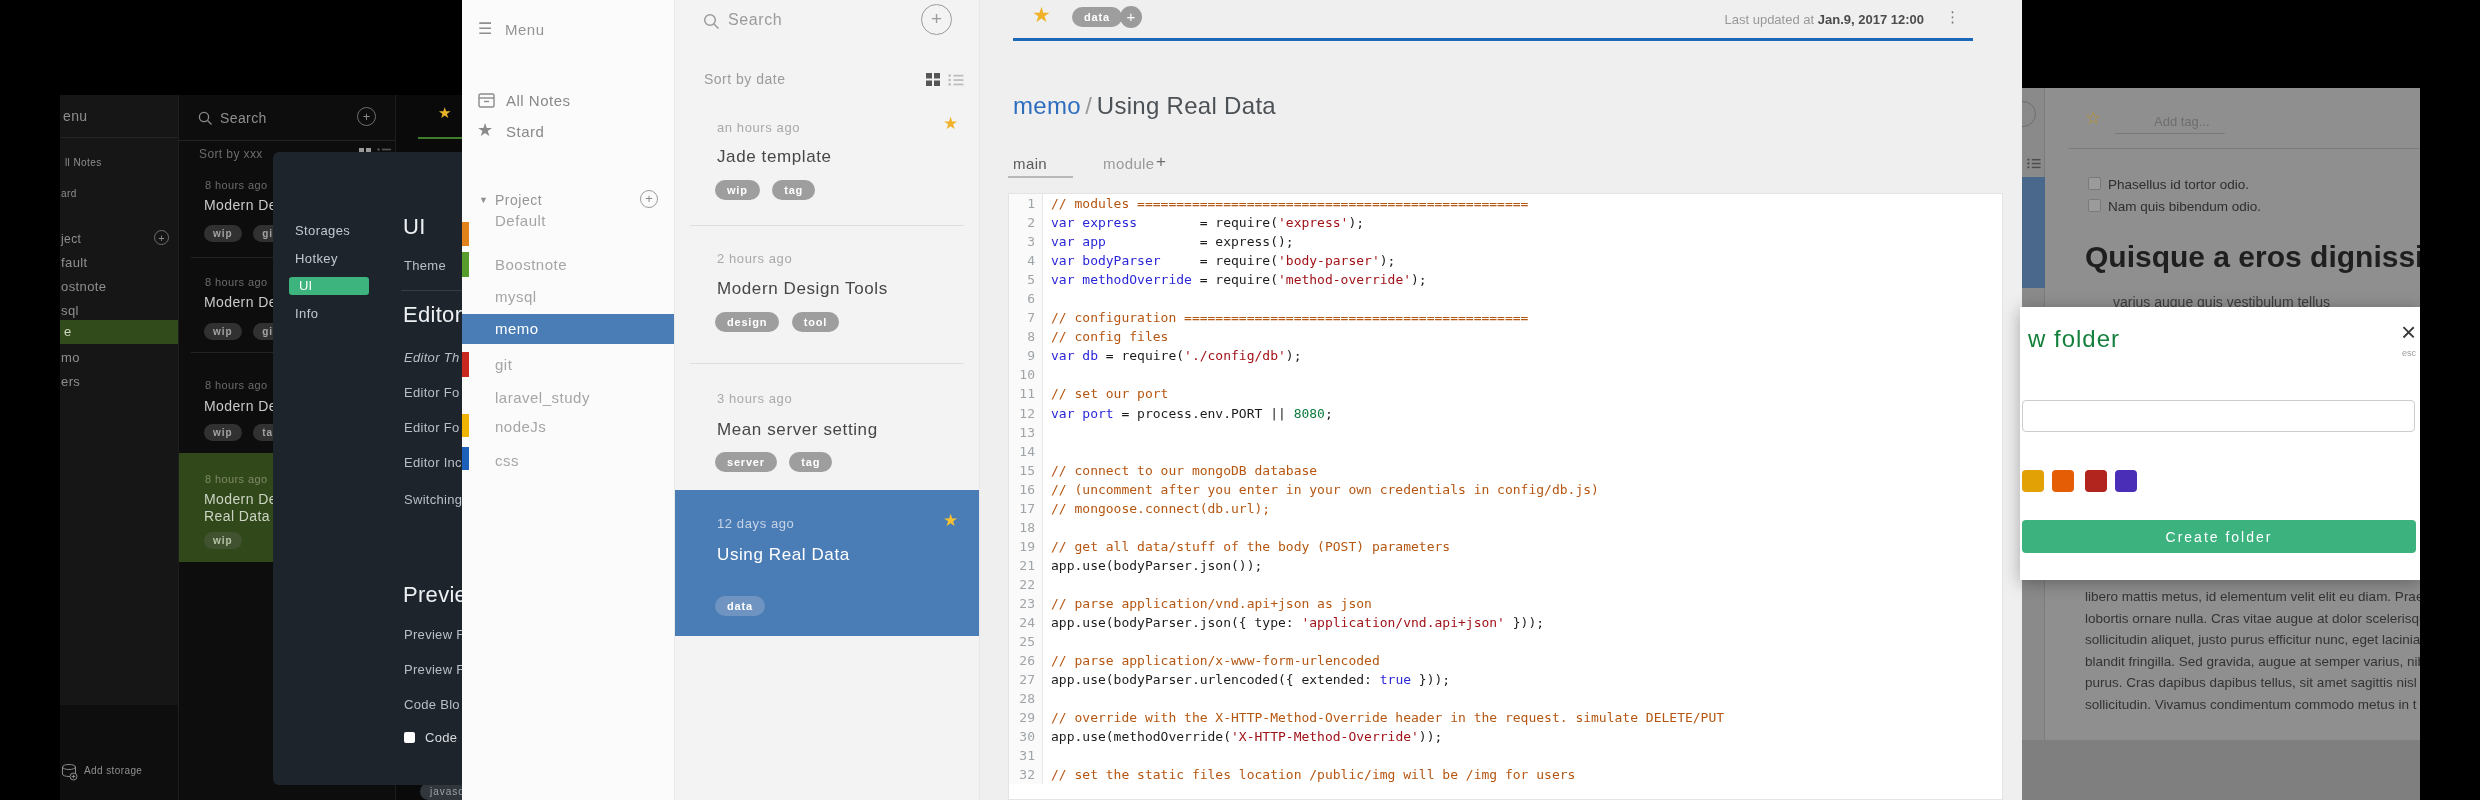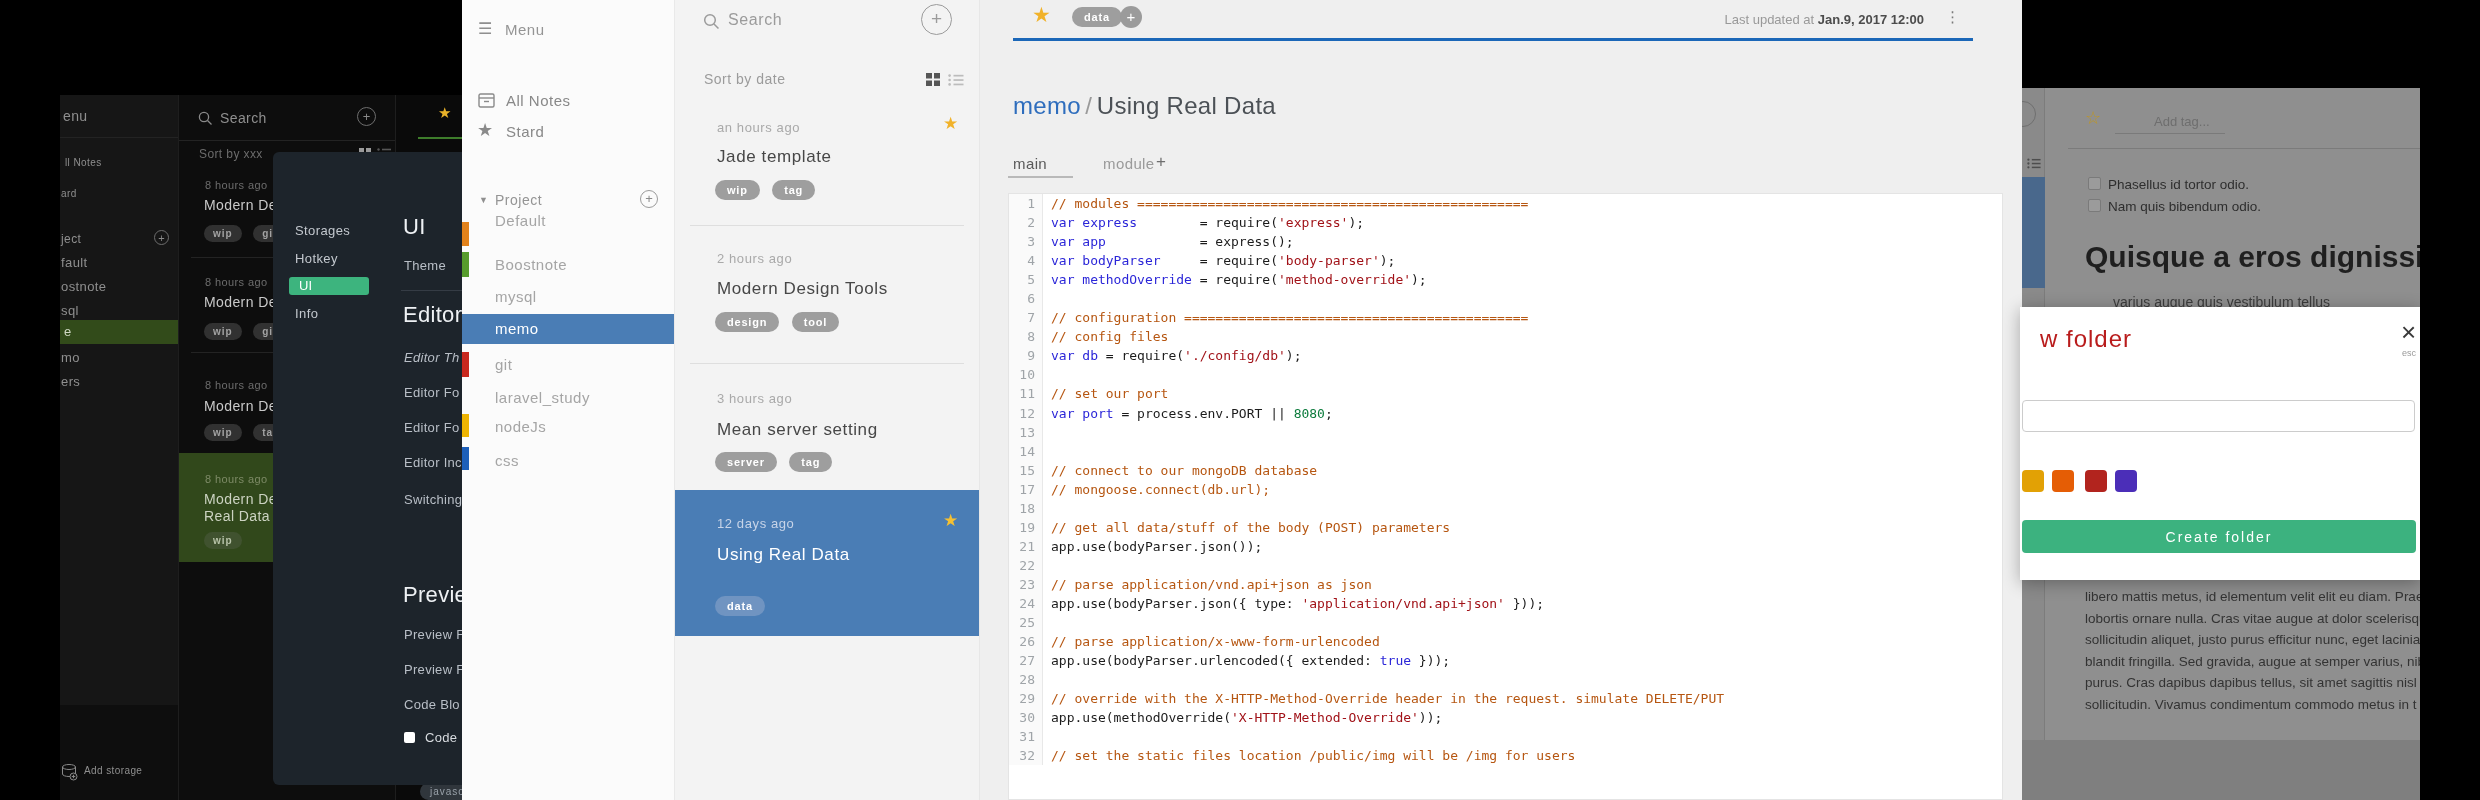--- a/index.html
+++ b/index.html
@@ -333,20 +333,21 @@
           <div class="code-line"><span class="ln">6</span><span class="src"></span></div>
           <div class="code-line"><span class="ln">7</span><span class="src"><span class="tk-c">// configuration ============================================</span></span></div>
           <div class="code-line"><span class="ln">8</span><span class="src"><span class="tk-c">// config files</span></span></div>
           <div class="code-line"><span class="ln">9</span><span class="src"><span class="tk-b">var db</span><span class="tk-p"> = require(</span><span class="tk-s">'./config/db'</span><span class="tk-p">);</span></span></div>
           <div class="code-line"><span class="ln">10</span><span class="src"></span></div>
           <div class="code-line"><span class="ln">11</span><span class="src"><span class="tk-c">// set our port</span></span></div>
           <div class="code-line"><span class="ln">12</span><span class="src"><span class="tk-b">var port</span><span class="tk-p"> = process.env.PORT || </span><span class="tk-n">8080</span><span class="tk-p">;</span></span></div>
           <div class="code-line"><span class="ln">13</span><span class="src"></span></div>
           <div class="code-line"><span class="ln">14</span><span class="src"></span></div>
           <div class="code-line"><span class="ln">15</span><span class="src"><span class="tk-c">// connect to our mongoDB database</span></span></div>
+          <div class="code-line"><span class="ln">16</span><span class="src"><span class="tk-c">// (uncomment after you enter in your own credentials in config/db.js)</span></span></div>
           <div class="code-line"><span class="ln">17</span><span class="src"><span class="tk-c">// mongoose.connect(db.url);</span></span></div>
           <div class="code-line"><span class="ln">18</span><span class="src"></span></div>
           <div class="code-line"><span class="ln">19</span><span class="src"><span class="tk-c">// get all data/stuff of the body (POST) parameters</span></span></div>
           <div class="code-line"><span class="ln">21</span><span class="src"><span class="tk-p">app.use(bodyParser.json());</span></span></div>
           <div class="code-line"><span class="ln">22</span><span class="src"></span></div>
           <div class="code-line"><span class="ln">23</span><span class="src"><span class="tk-c">// parse application/vnd.api+json as json</span></span></div>
           <div class="code-line"><span class="ln">24</span><span class="src"><span class="tk-p">app.use(bodyParser.json({ type: </span><span class="tk-s">'application/vnd.api+json'</span><span class="tk-p"> }));</span></span></div>
           <div class="code-line"><span class="ln">25</span><span class="src"></span></div>
           <div class="code-line"><span class="ln">26</span><span class="src"><span class="tk-c">// parse application/x-www-form-urlencoded</span></span></div>
           <div class="code-line"><span class="ln">27</span><span class="src"><span class="tk-p">app.use(bodyParser.urlencoded({ extended: </span><span class="tk-b">true</span><span class="tk-p"> }));</span></span></div>
@@ -390,21 +391,21 @@
     <div class="rm-par" style="top:520px;">lobortis ornare nulla. Cras vitae augue at dolor scelerisqu</div>
     <div class="rm-par" style="top:541px;">sollicitudin aliquet, justo purus efficitur nunc, eget lacinia</div>
     <div class="rm-par" style="top:563px;">blandit fringilla. Sed gravida, augue at semper varius, nib</div>
     <div class="rm-par" style="top:584px;">purus. Cras dapibus dapibus tellus, sit amet sagittis nisl p</div>
     <div class="rm-par" style="top:606px;">sollicitudin. Vivamus condimentum commodo metus in t</div>
 
     <div class="abs" style="left:0;right:0;top:652px;height:60px;background:#7f7f7f;"></div>
   </div>
 
   <div id="modal" class="abs">
-    <div class="abs" style="left:8px;top:18px;font-size:24px;color:#b91c1c;letter-spacing:1px;margin-left:12px;">w folder</div>
+    <div class="abs" style="left:8px;top:18px;font-size:24px;color:#15803d;letter-spacing:1px;">w folder</div>
     <div class="abs" style="left:381px;top:10px;font-size:26px;color:#3a3a3a;">×</div>
     <div class="abs" style="left:382px;top:41px;font-size:9px;color:#9a9a9a;">esc</div>
     <input id="modal-input" type="text" value="" style="">
     <div class="swatch" style="left: 2px; background: rgb(226, 161, 5);" id="sw-0"></div>
     <div class="swatch" style="left: 32px; background: rgb(229, 93, 5);" id="sw-1"></div>
     <div class="swatch" style="left: 65px; background: rgb(178, 36, 30);" id="sw-2"></div>
     <div class="swatch" style="left: 95px; background: rgb(75, 46, 184);" id="sw-3"></div>
     <button id="create-btn">Create folder</button>
   </div>
 

